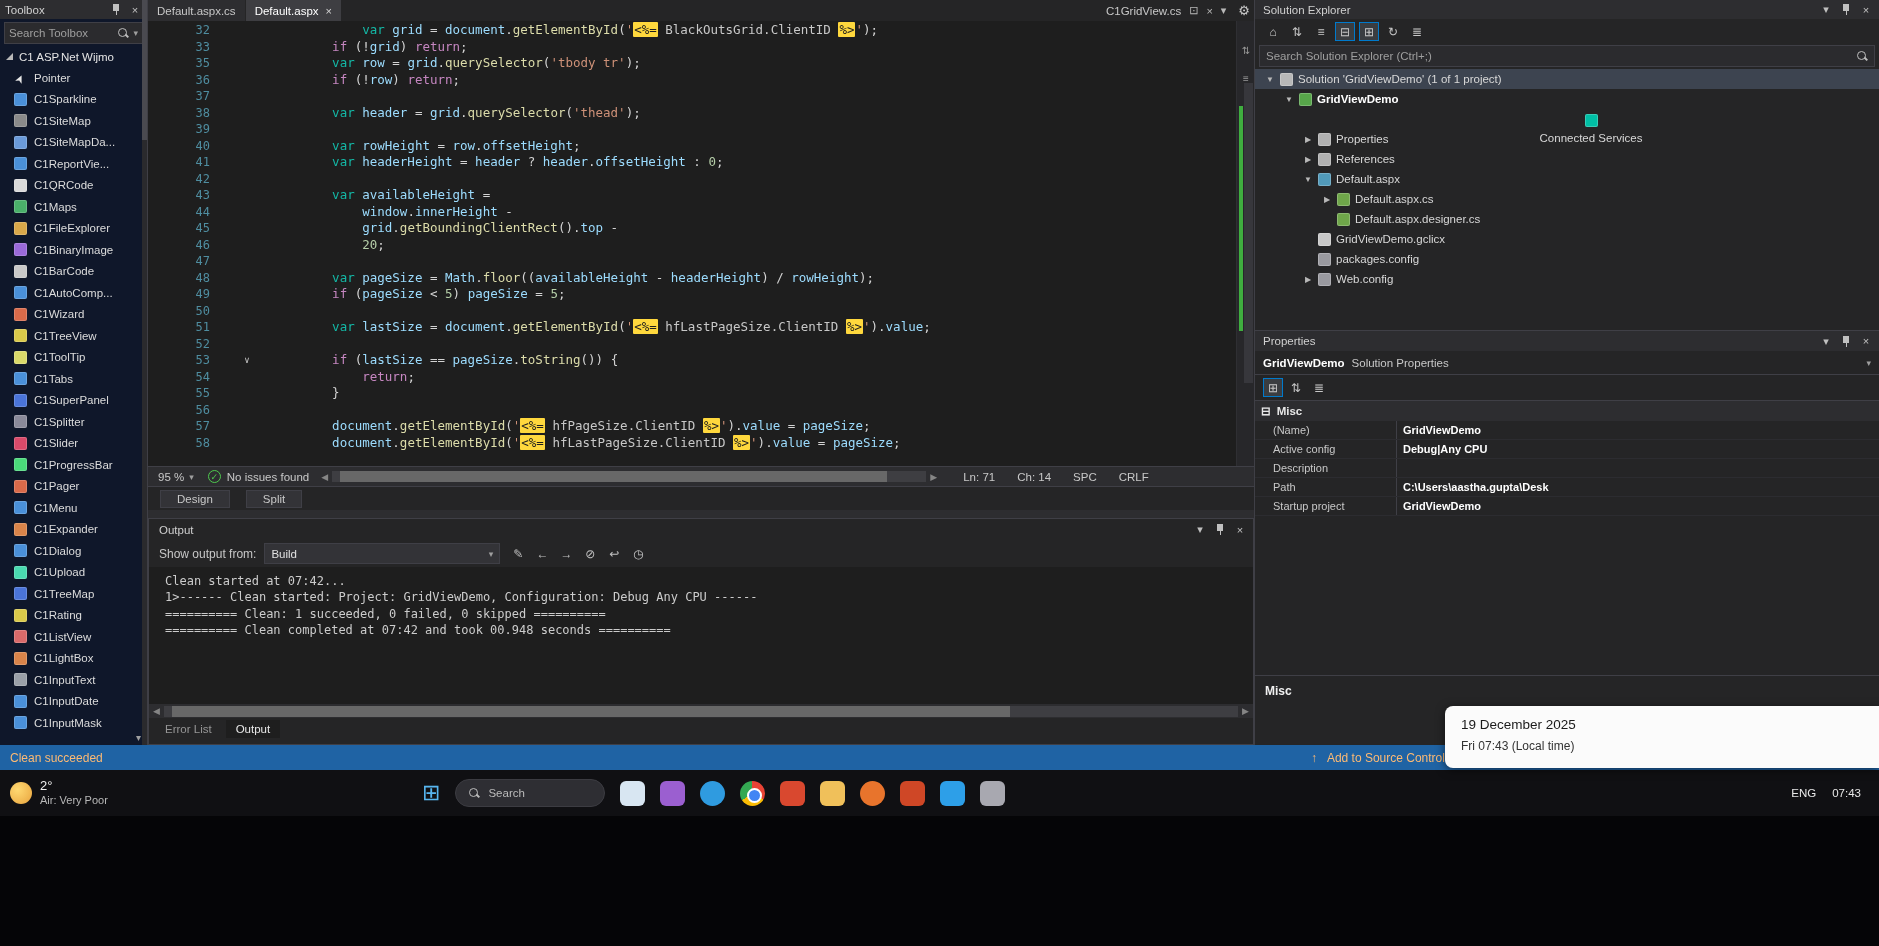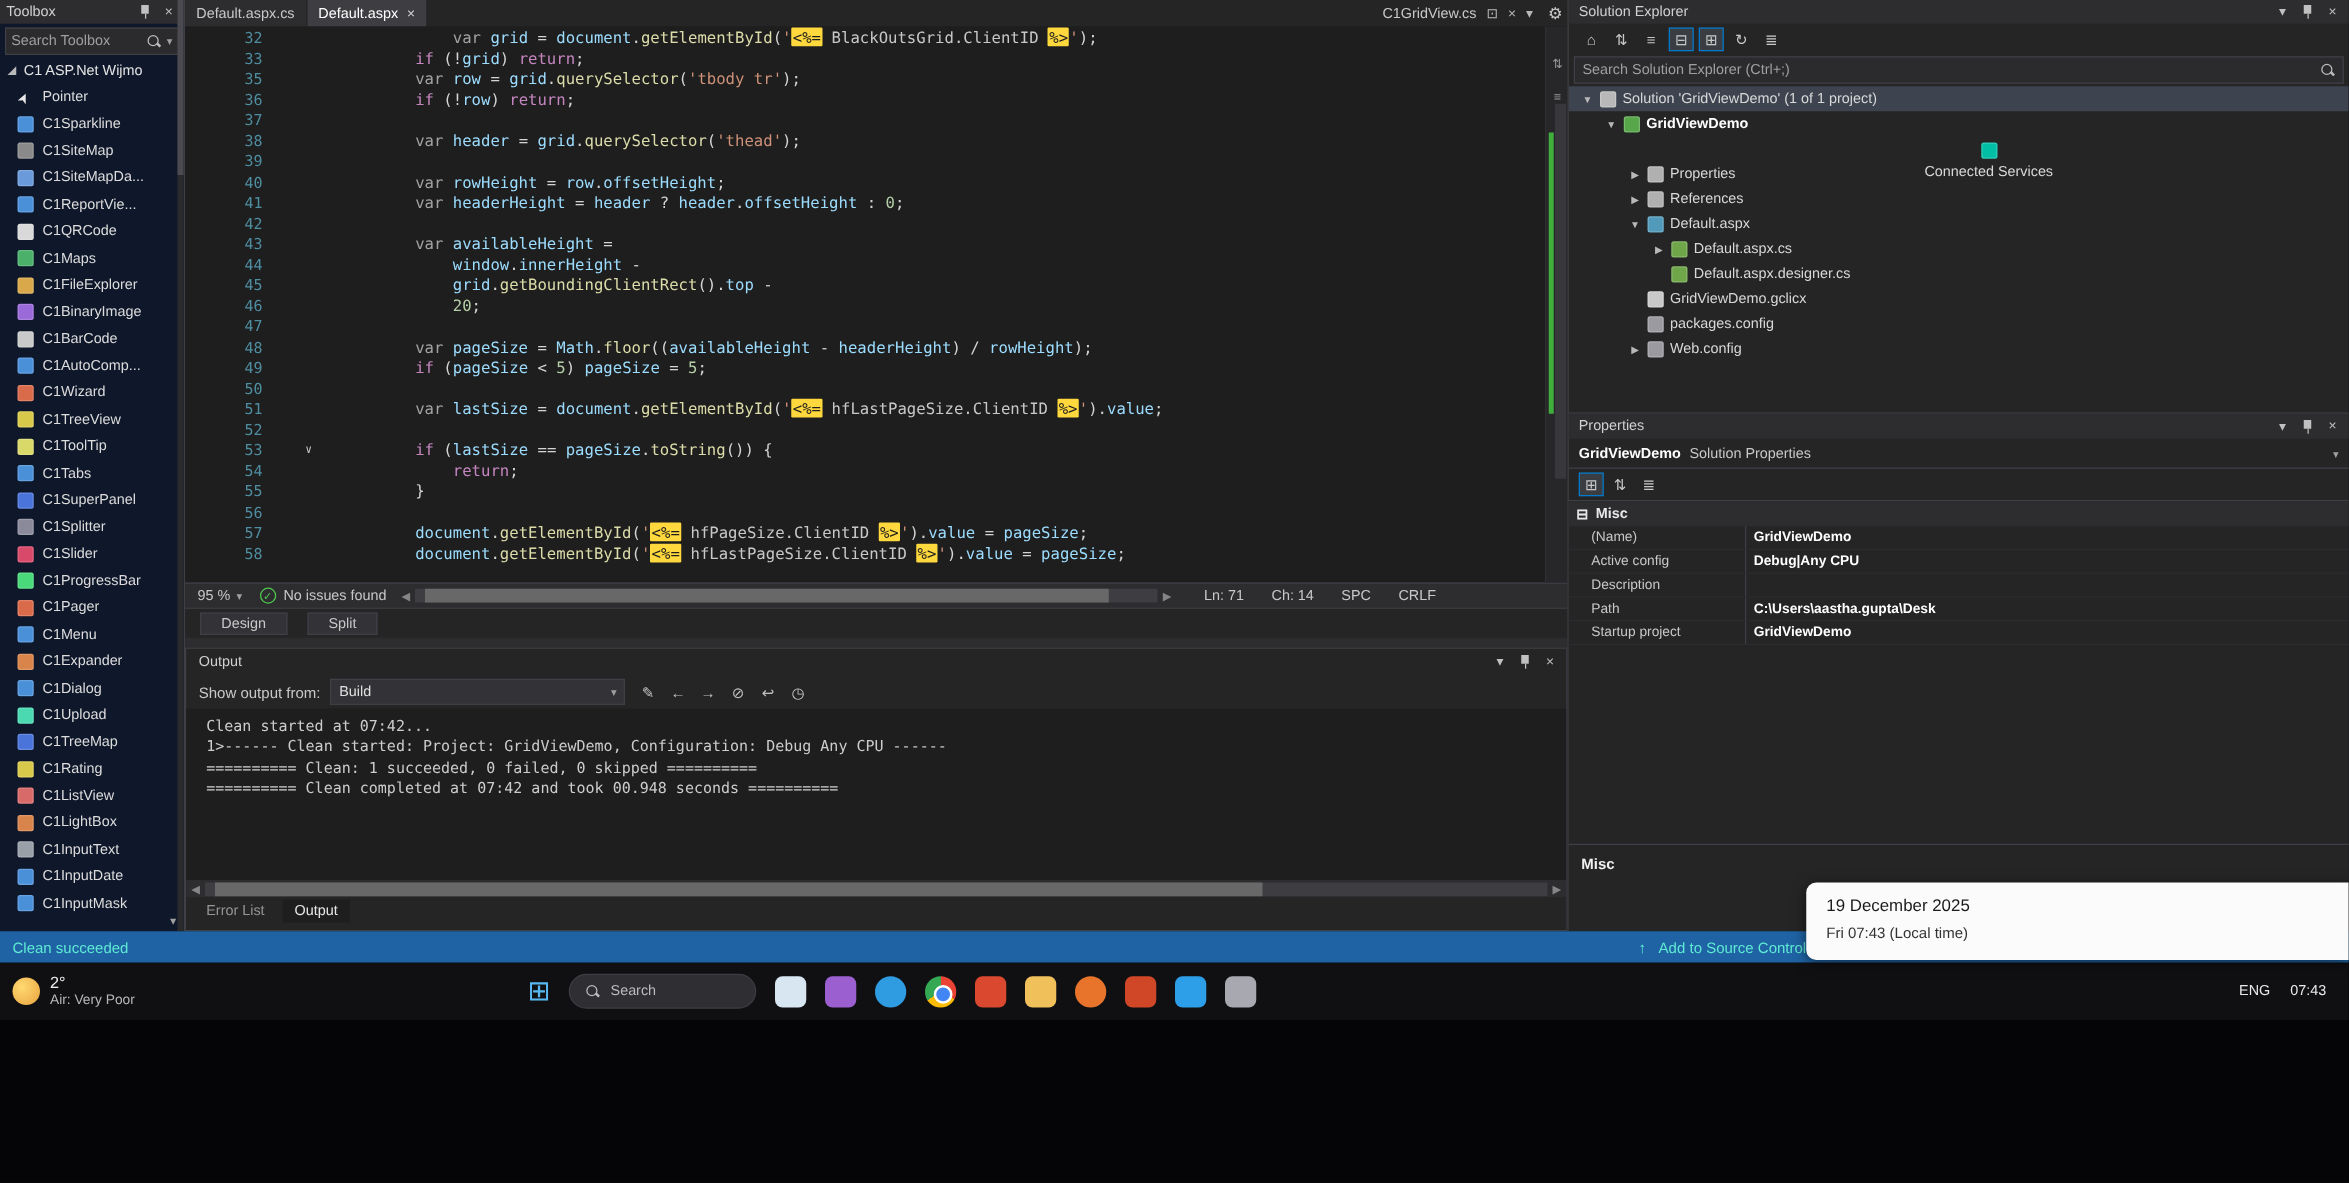--- a/index.html
+++ b/index.html
@@ -46,21 +46,21 @@
   .rg-icon{color:#b8b8b8;font-size:11px}
   .gear{color:#c8c8c8;font-size:13px;padding:0 4px;display:flex;align-items:center}
 
   .code-wrap{flex:1;display:flex;overflow:hidden;position:relative}
   .code{flex:1;padding-top:1px;font-family:"DejaVu Sans Mono","Liberation Mono",monospace;font-size:12.5px;overflow:hidden}
   .code-line{display:flex;height:16.5px;line-height:16.5px;align-items:flex-end}
   .lnum{width:62px;flex:none;text-align:right;color:#4f8da0;font-size:12px;padding-right:0}
   .chg{width:6px;flex:none;margin-left:14px;background:#4bd144}
   .fold{width:18px;flex:none;margin-left:8px;color:#c8c8c8;font-size:9px;text-align:center;line-height:16.5px}
   .ctext{margin-left:46px;white-space:pre;font-family:inherit;font-size:inherit;line-height:16.5px}
-  .tk-k{color:#a3a3a3}.tk-c{color:#c586c0}.tk-v{color:#9cdcfe}.tk-f{color:#dcdcaa}
+  .tk-k{color:#14b8a6}.tk-c{color:#c586c0}.tk-v{color:#9cdcfe}.tk-f{color:#dcdcaa}
   .tk-s{color:#ce9178}.tk-n{color:#b5cea8}.tk-p{color:#d4d4d4}.tk-e{color:#c8c8c8}
   .tk-a{background:#ffd83d;color:#1e1e1e;border-radius:1px;padding:0 1px}
   .vscroll{width:18px;flex:none;background:#27272a;position:relative;border-left:1px solid #2f2f33}
   .vs-ic{position:absolute;left:2px;width:14px;text-align:center;color:#9a9a9a;font-size:10px}
   .vs-marks{position:absolute;left:2px;top:85px;width:4px;height:225px;background:#3fae3f}
   .vs-thumb{position:absolute;left:7px;top:62px;width:9px;height:300px;background:#37373c}
 
   .ed-status{height:20px;flex:none;background:#2d2d30;display:flex;align-items:center;font-size:11.5px;color:#c8c8c8;gap:10px;padding:0 10px 0 6px;border-top:1px solid #3f3f46}
   .zoom{display:flex;align-items:center;gap:5px;padding:0 4px}
   .health{display:flex;align-items:center;gap:6px}
@@ -113,21 +113,21 @@
   .props-toolbar{height:26px;flex:none;display:flex;align-items:center;gap:3px;padding:0 8px;border-bottom:1px solid #3f3f46}
   .pgrid{flex:1;display:flex;flex-direction:column;background:#252526}
   .pcat{height:20px;display:flex;align-items:center;gap:6px;padding:0 6px;color:#e8e8e8;font-weight:bold;font-size:11.5px;background:#2d2d30}
   .prow{height:19px;display:flex;align-items:stretch;border-bottom:1px solid #2c2c30;font-size:11px}
   .pname{width:142px;flex:none;display:flex;align-items:center;padding-left:18px;color:#c8c8c8;border-right:1px solid #3f3f46}
   .pval{flex:1;display:flex;align-items:center;padding-left:6px;color:#fff;font-weight:bold;white-space:nowrap;overflow:hidden}
   .pdesc{height:70px;flex:none;border-top:1px solid #3f3f46;padding:8px 10px;background:#252526}
   .pdesc .dtitle{color:#f0f0f0;font-weight:bold;font-size:12px}
 
   
-  .statusbar{position:absolute;left:0;top:745px;width:1879px;height:25px;background:#1f63a4;color:#5eead4;display:flex;align-items:center;font-size:12px;padding:0 10px;z-index:5}
+  .statusbar{position:absolute;left:0;top:745px;width:1879px;height:25px;background:#1f63a4;color:#fdba74;display:flex;align-items:center;font-size:12px;padding:0 10px;z-index:5}
   .sb-right{margin-left:auto;display:flex;align-items:center;gap:10px;margin-right:350px;white-space:nowrap}
   .sb-arrow{font-size:12px}
   .sb-sep{width:1px;height:14px;background:rgba(255,255,255,.45)}
   .sb-repo-ic{width:13px;height:11px;border:1px solid #fff;border-radius:1px}
 
   
   .taskbar{position:absolute;left:0;top:770px;width:1879px;height:46px;background:#101013;display:flex;align-items:center;color:#ddd}
   .weather{display:flex;align-items:center;gap:8px;padding-left:10px;width:210px;flex:none}
   .w-ico{width:22px;height:22px;border-radius:50%;background:radial-gradient(circle at 35% 35%,#ffd972,#e8a33d)}
   .w-temp{font-size:13px;color:#f0f0f0}

